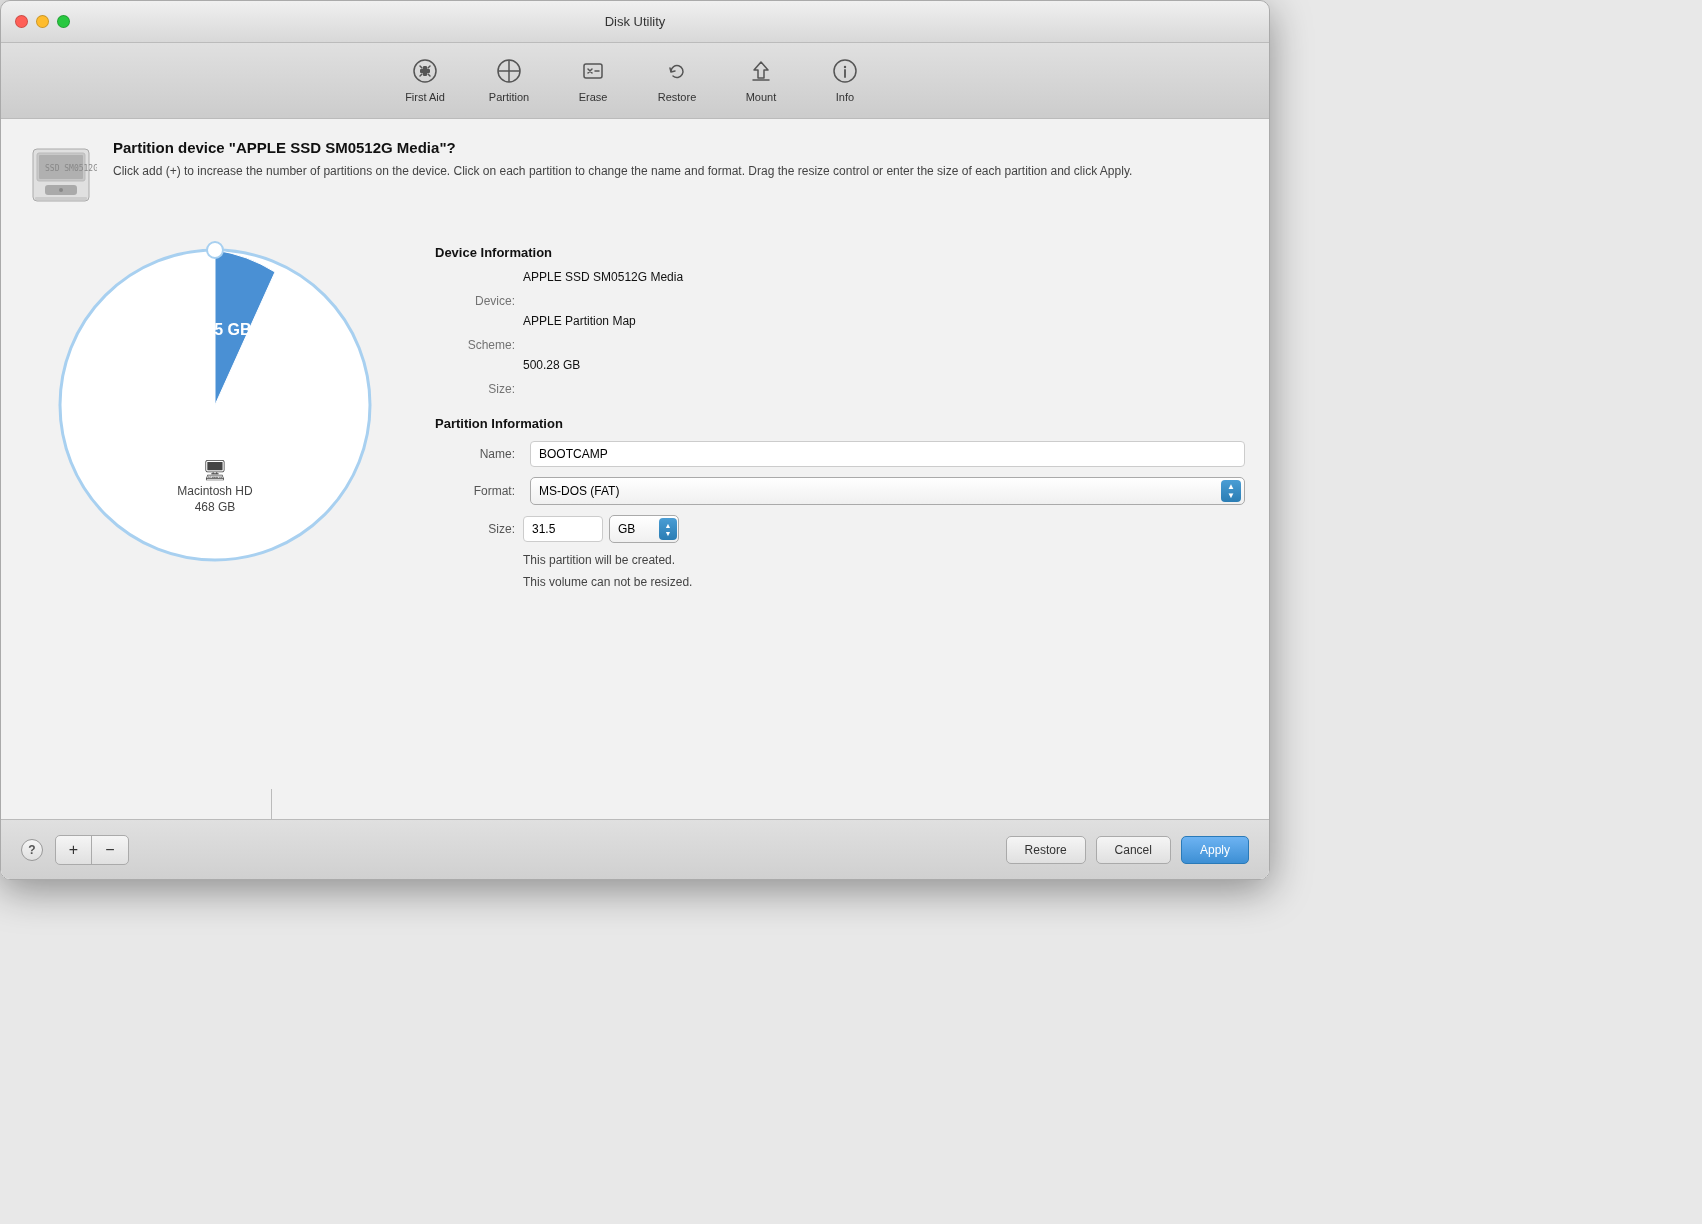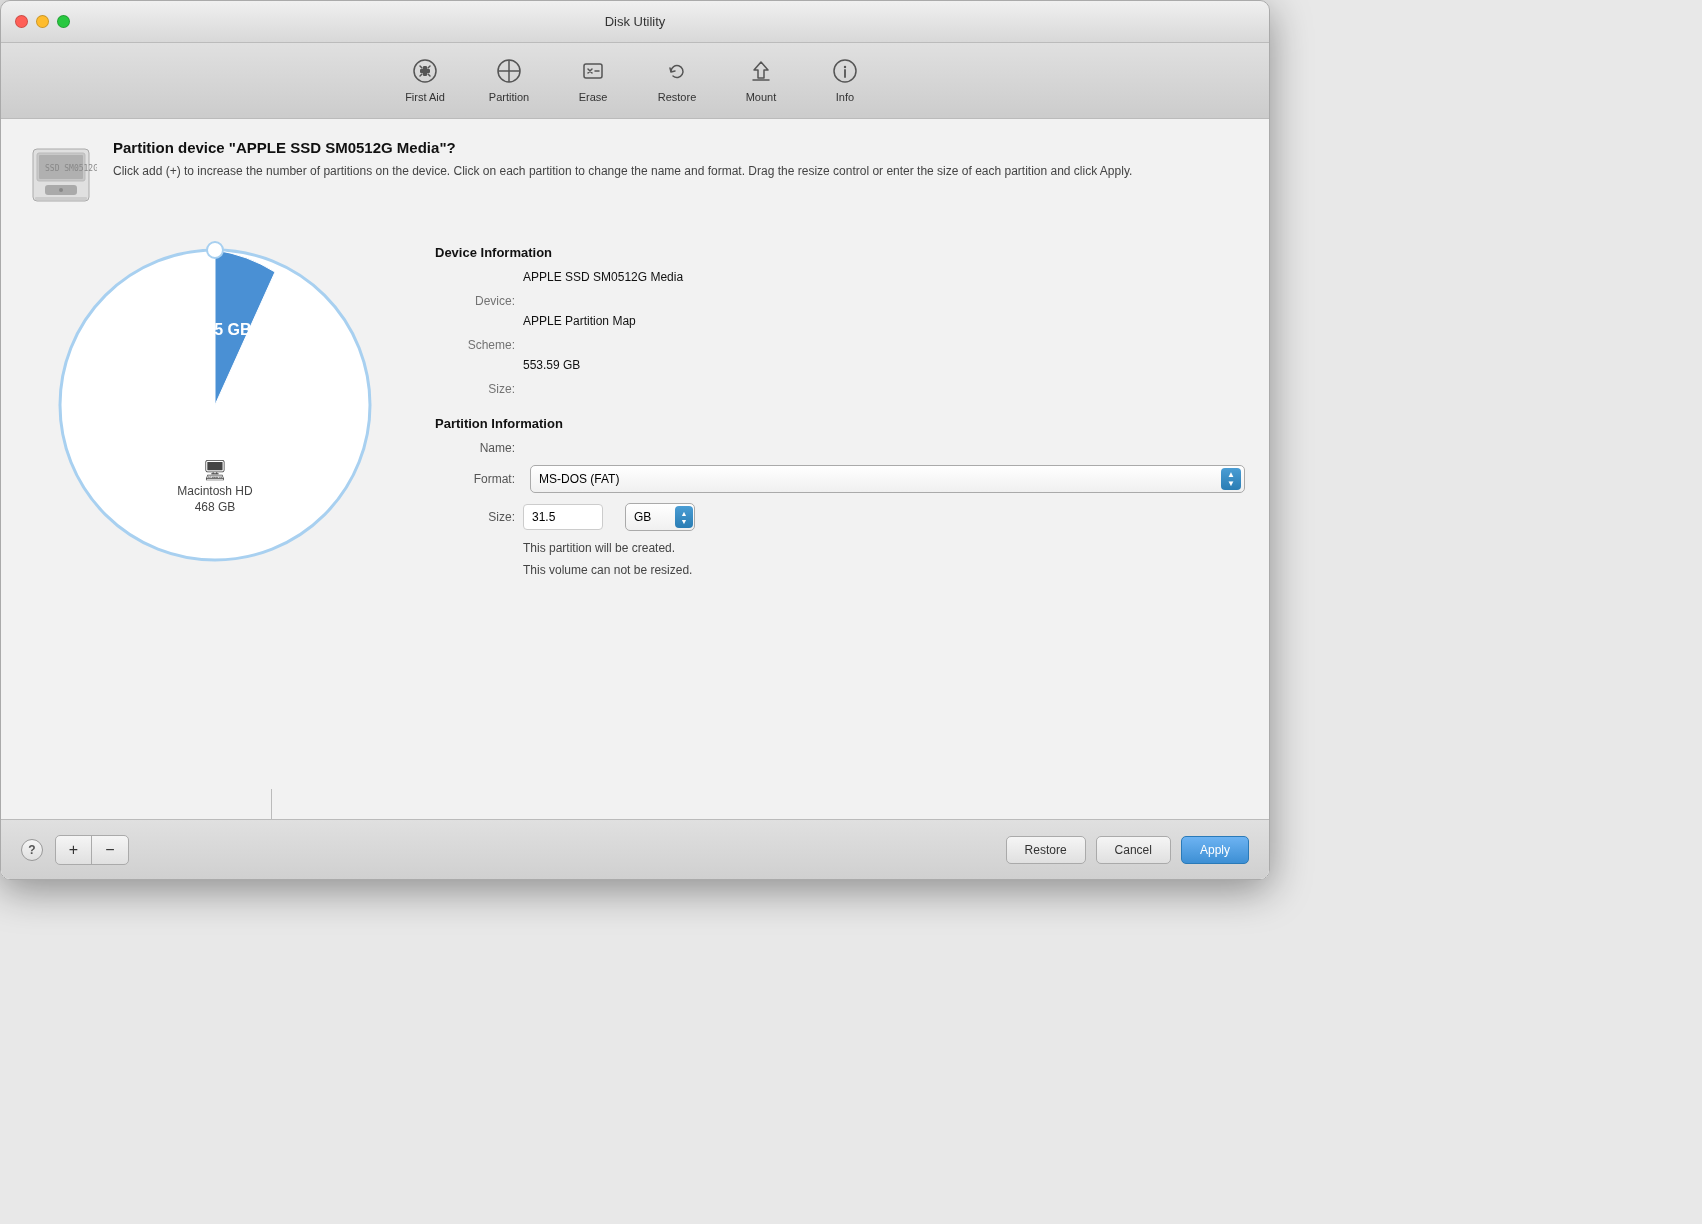--- a/index.html
+++ b/index.html
@@ -257,21 +257,21 @@
     
     .size-row {
       display: grid;
       grid-template-columns: 80px auto;
       gap: 8px;
       align-items: center;
       margin-bottom: 10px;
     }
     .size-inputs {
       display: flex;
-      gap: 22px;
+      gap: 6px;
       align-items: center;
     }
     .size-number-input {
       width: 80px;
       height: 26px;
       border: 1px solid #ccc;
       border-radius: 4px;
       padding: 0 8px;
       font-size: 12px;
       background: #fff;
@@ -540,27 +540,28 @@
 
       <div class="info-panel">
 
         <div class="info-section-title">Device Information</div>
         <div class="info-grid">
           <span class="info-label">Device:</span>
           <span class="info-value">APPLE SSD SM0512G Media</span>
           <span class="info-label">Scheme:</span>
           <span class="info-value">APPLE Partition Map</span>
           <span class="info-label">Size:</span>
-          <span class="info-value">553.59 GB</span>
+          <span class="info-value">500.28 GB</span>
         </div>
 
         <div class="info-section-title">Partition Information</div>
 
         <div class="field-row">
           <span class="field-label">Name:</span>
+          <input class="field-input" type="text" value="BOOTCAMP" style="">
         </div>
 
         <div class="field-row">
           <span class="field-label">Format:</span>
           <div class="field-select-wrapper">
             <select class="field-select">
               <option>MS-DOS (FAT)</option>
               <option>ExFAT</option>
               <option>Mac OS Extended (Journaled)</option>
               <option>Mac OS Extended</option>

